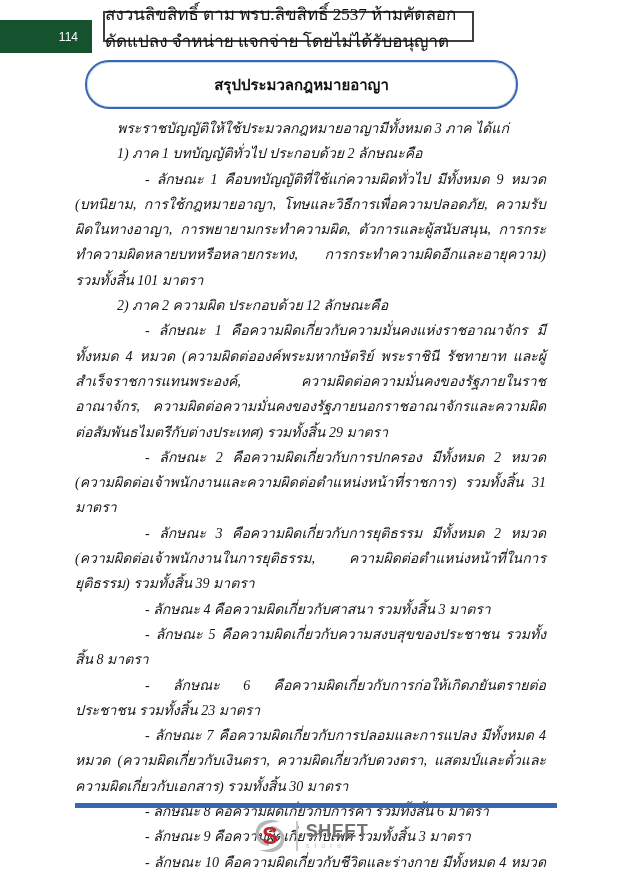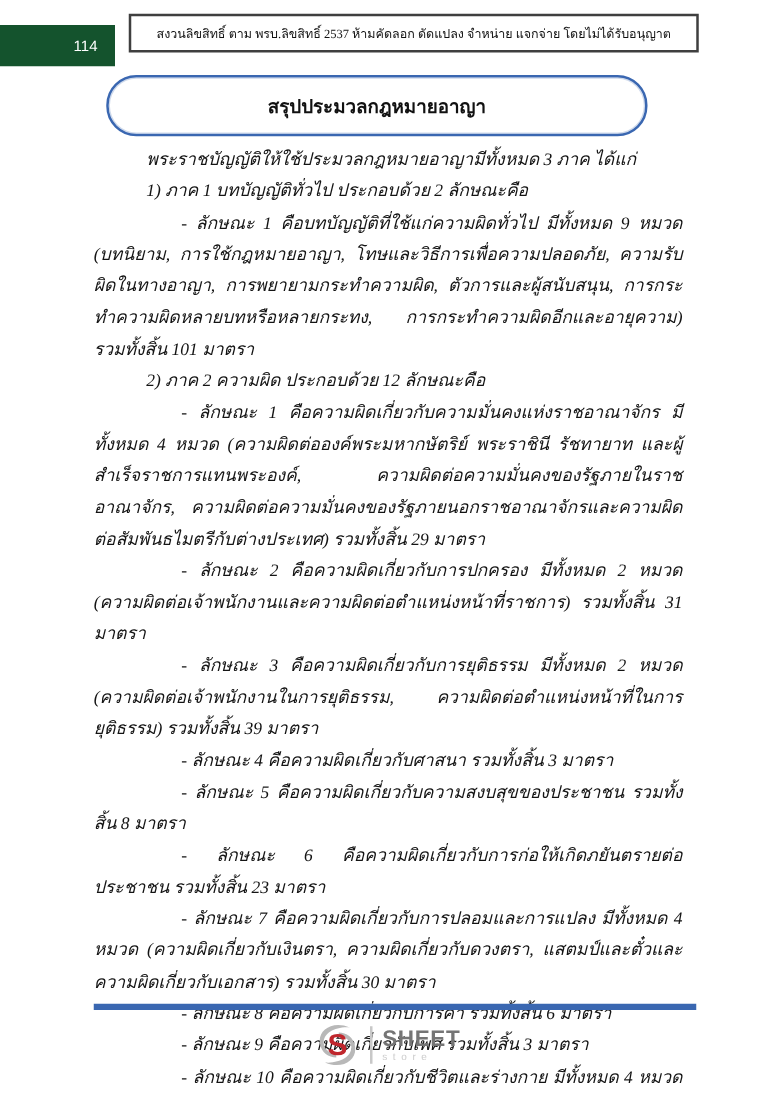--- a/index.html
+++ b/index.html
@@ -15,24 +15,24 @@
   .header-row{position:absolute;top:0;left:0;width:100%;height:58px;}
   .pagenum-bar{
     position:absolute;left:0;top:20px;width:92px;height:33px;
     background:#14532d;color:#ffffff;
     display:flex;align-items:center;justify-content:flex-end;
     padding-right:14px;box-sizing:border-box;
     font-family:"Liberation Sans","DejaVu Sans",sans-serif;
     font-size:12px;
   }
   .copyright-box{
-    position:absolute;left:103px;top:11px;width:456px;height:31px;
+    position:absolute;left:103px;top:11px;width:371px;height:31px;
     border:2px solid #3f3f3f;box-sizing:border-box;
     display:flex;align-items:center;justify-content:center;
-    font-size:10px;color:#111111;
+    font-size:17px;color:#111111;
   }
   
   .title-box{
     position:absolute;left:85px;top:60px;width:433px;height:49px;
     border:2.5px solid #3a67b1;border-radius:24px;box-sizing:border-box;
     display:flex;align-items:center;justify-content:center;
     font-size:15px;font-weight:bold;color:#111111;
     box-shadow:0 0 0 1px rgba(58,103,177,0.25) inset;
   }
   

